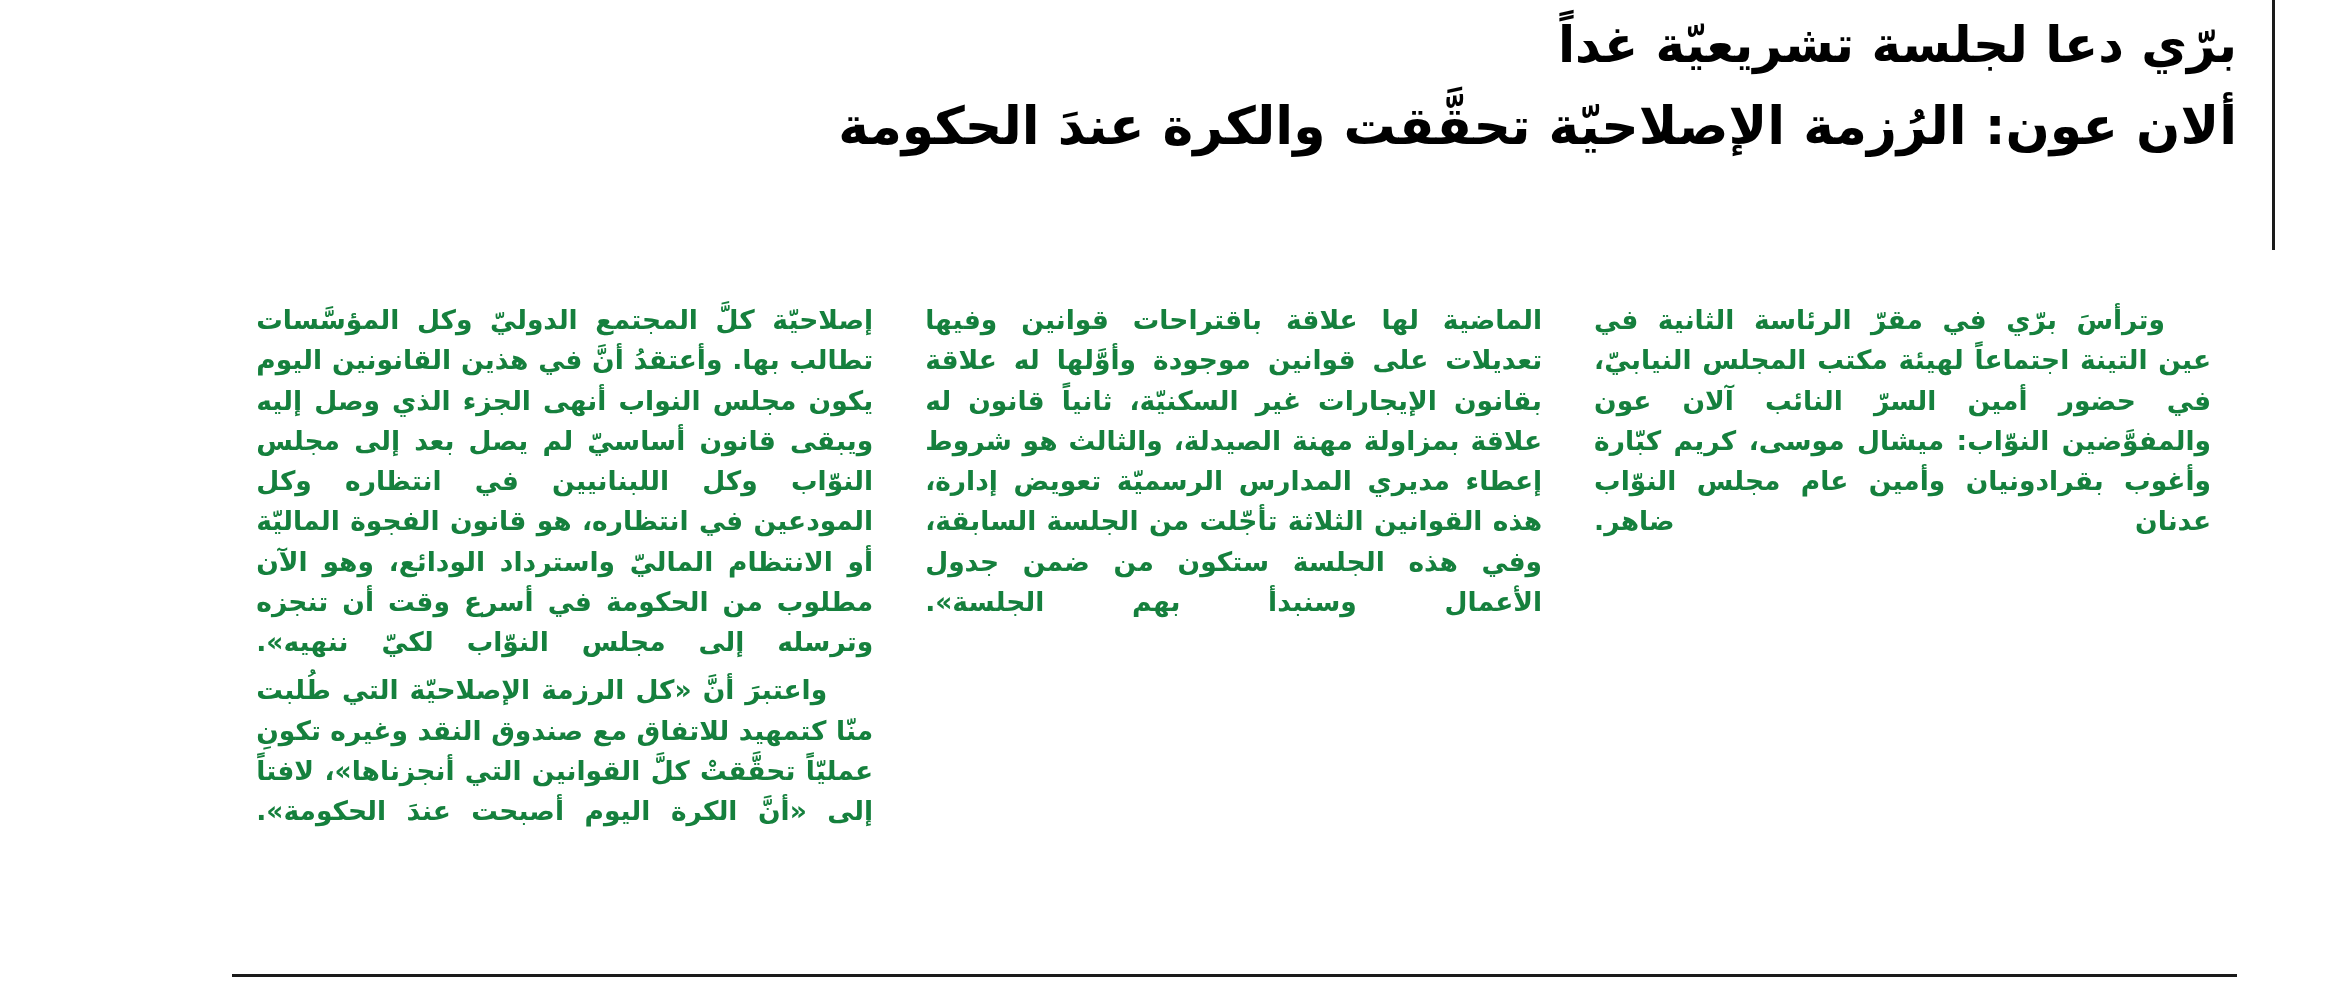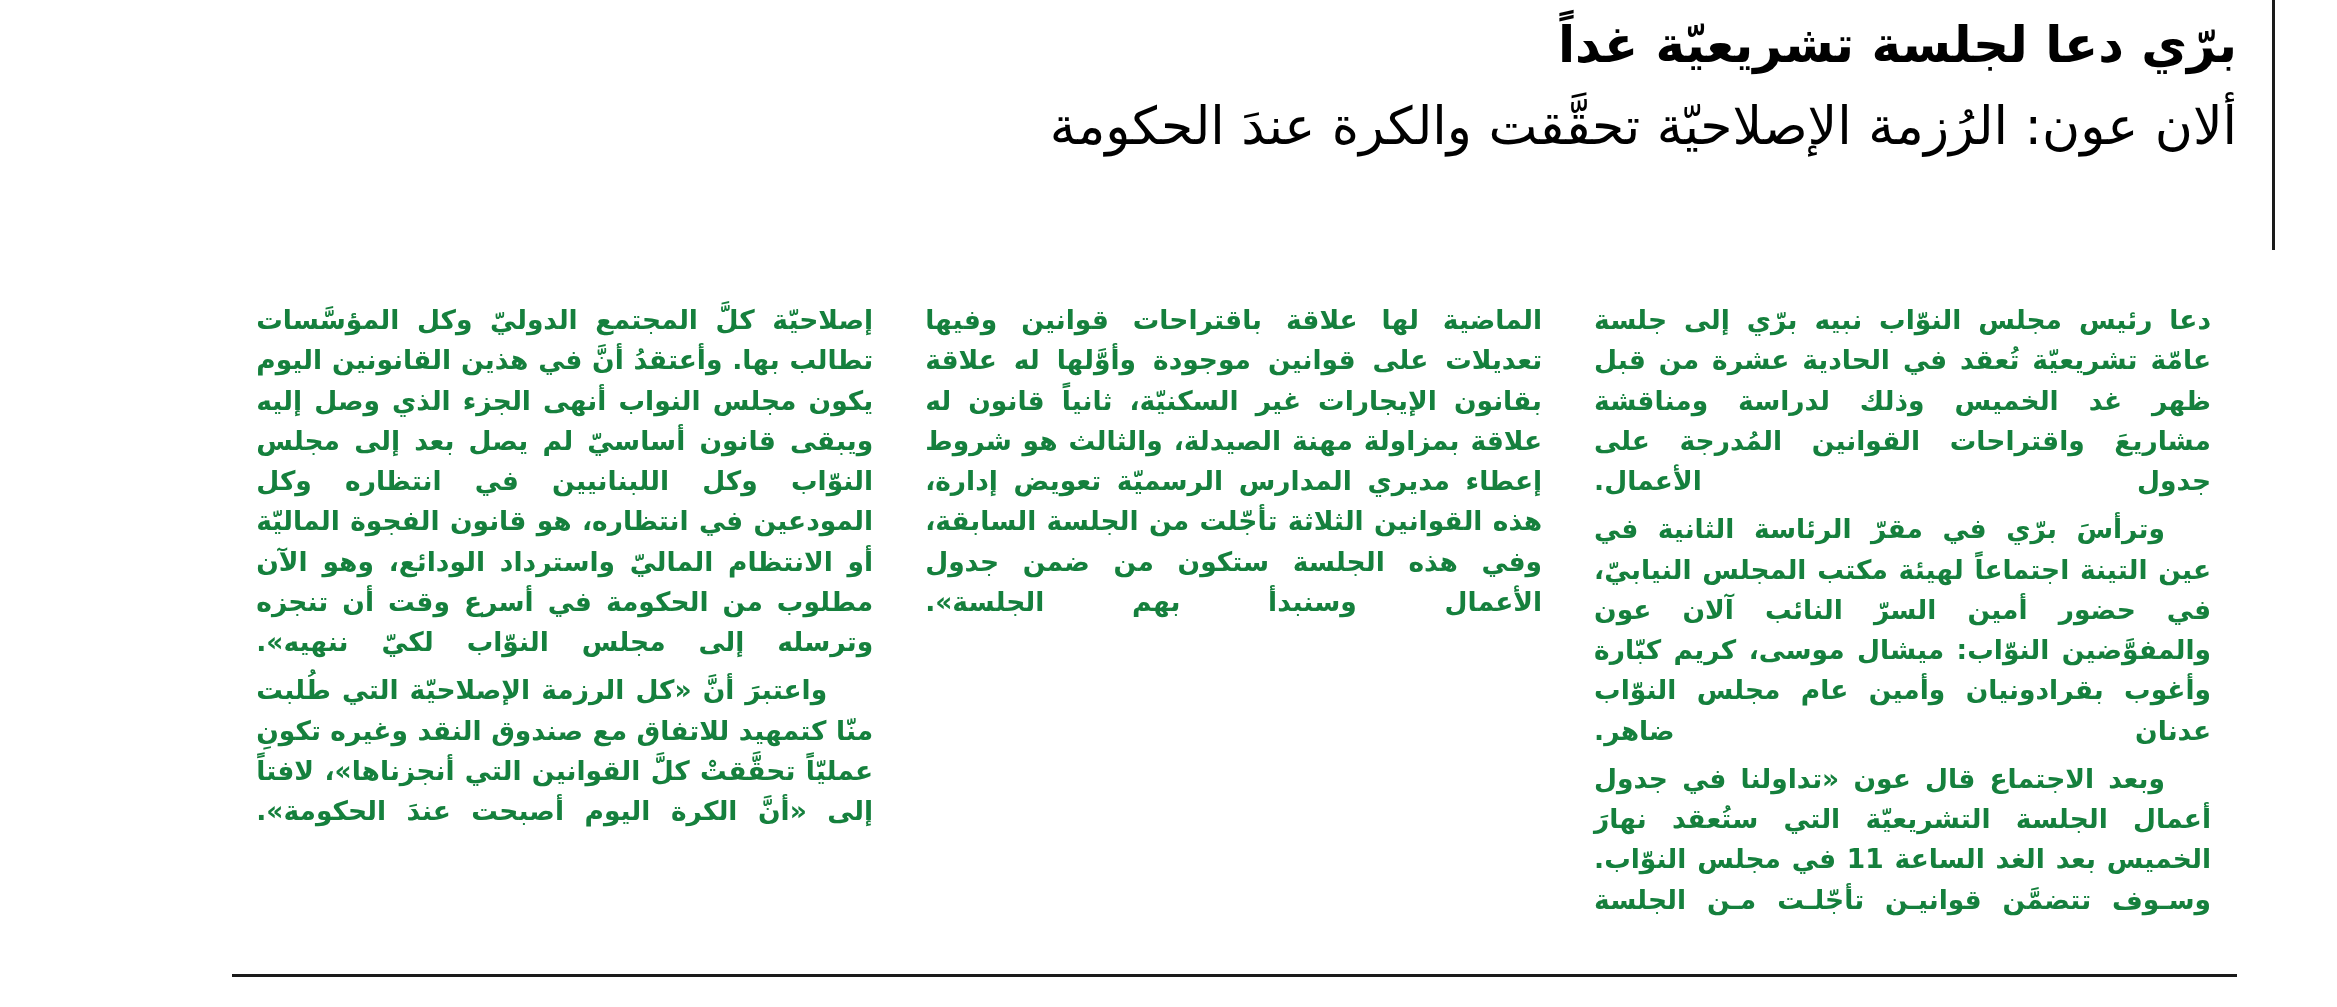--- a/index.html
+++ b/index.html
@@ -47,21 +47,21 @@
     font-weight: 700;
     font-size: 50px;
     line-height: 1.25;
     letter-spacing: 0px;
     color: #000;
     margin: 0 0 16px 0;
     white-space: nowrap;
   }
   .mainline {
     font-family: "DejaVu Sans", "Liberation Sans", sans-serif;
-    font-weight: 400;
+    font-weight: 700;
     font-size: 52px;
     line-height: 1.3;
     color: #000;
     margin: 0;
     white-space: nowrap;
   }
 
   
   .columns {
     position: absolute;
@@ -117,23 +117,21 @@
   <div class="right-rule"></div>
 
   <div class="headlines">
     <h2 class="kicker">برّي دعا لجلسة تشريعيّة غداً</h2>
     <h1 class="mainline">ألان عون: الرُزمة الإصلاحيّة تحقَّقت والكرة عندَ الحكومة</h1>
   </div>
 
   <div class="columns">
 
     <div class="column">
-      <p>دعا رئيس مجلس النوّاب نبيه برّي إلى جلسة عامّة تشريعيّة تُعقد في الحادية عشرة من قبل ظهر غد الخميس وذلك لدراسة ومناقشة مشاريعَ واقتراحات القوانين المُدرجة على جدول الأعمال.</p>
       <p class="indent">وترأسَ برّي في مقرّ الرئاسة الثانية في عين التينة اجتماعاً لهيئة مكتب المجلس النيابيّ، في حضور أمين السرّ النائب آلان عون والمفوَّضين النوّاب: ميشال موسى، كريم كبّارة وأغوب بقرادونيان وأمين عام مجلس النوّاب عدنان ضاهر.</p>
-      <p class="indent">وبعد الاجتماع قال عون «تداولنا في جدول أعمال الجلسة التشريعيّة التي ستُعقد نهارَ الخميس بعد الغد الساعة 11 في مجلس النوّاب. وسـوف تتضمَّن قوانيـن تأجّلـت مـن الجلسة</p>
     </div>
 
     <div class="column">
       <p>الماضية لها علاقة باقتراحات قوانين وفيها تعديلات على قوانين موجودة وأوَّلها له علاقة بقانون الإيجارات غير السكنيّة، ثانياً قانون له علاقة بمزاولة مهنة الصيدلة، والثالث هو شروط إعطاء مديري المدارس الرسميّة تعويض إدارة، هذه القوانين الثلاثة تأجّلت من الجلسة السابقة، وفي هذه الجلسة ستكون من ضمن جدول الأعمال وسنبدأ بهم الجلسة».</p>
     </div>
 
     <div class="column">
       <p>إصلاحيّة كلَّ المجتمع الدوليّ وكل المؤسَّسات تطالب بها. وأعتقدُ أنَّ في هذين القانونين اليوم يكون مجلس النواب أنهى الجزء الذي وصل إليه ويبقى قانون أساسيّ لم يصل بعد إلى مجلس النوّاب وكل اللبنانيين في انتظاره وكل المودعين في انتظاره، هو قانون الفجوة الماليّة أو الانتظام الماليّ واسترداد الودائع، وهو الآن مطلوب من الحكومة في أسرع وقت أن تنجزه وترسله إلى مجلس النوّاب لكيّ ننهيه».</p>
       <p class="indent">واعتبرَ أنَّ «كل الرزمة الإصلاحيّة التي طُلبت منّا كتمهيد للاتفاق مع صندوق النقد وغيره تكونِ عمليّاً تحقَّقتْ كلَّ القوانين التي أنجزناها»، لافتاً إلى «أنَّ الكرة اليوم أصبحت عندَ الحكومة».</p>
     </div>

